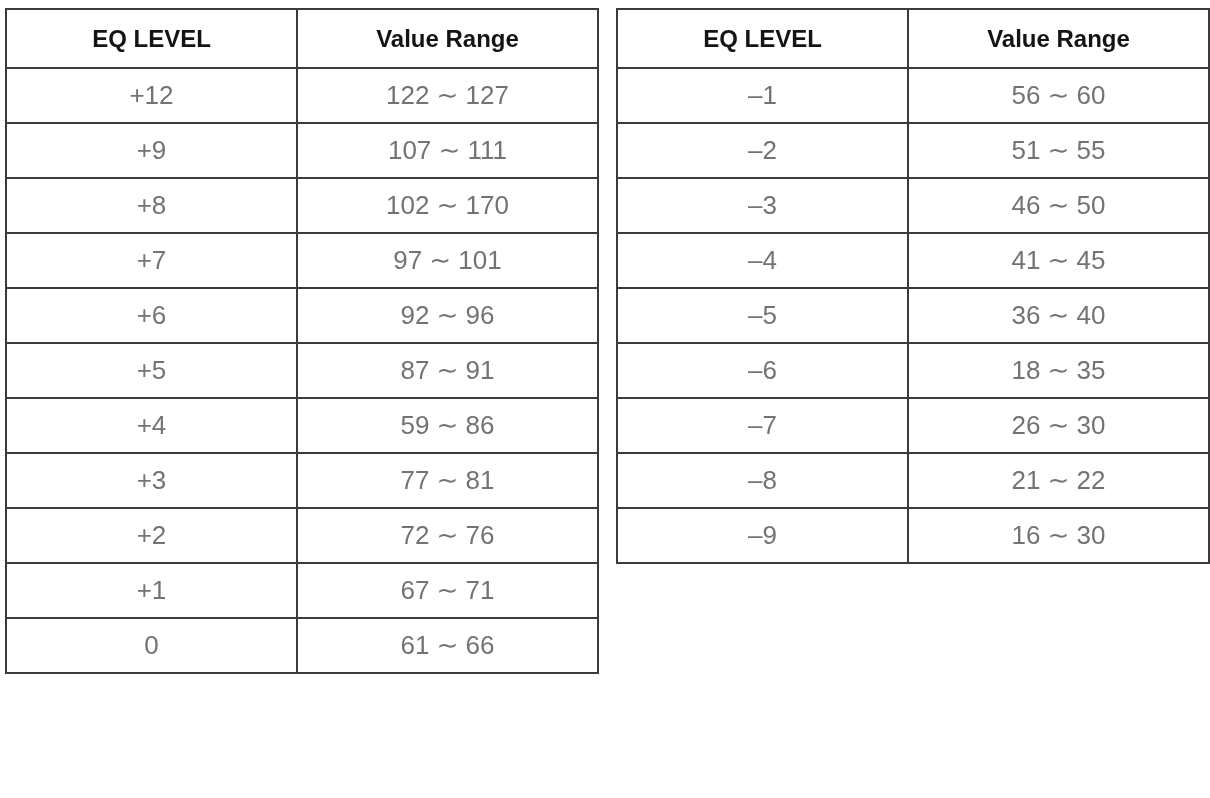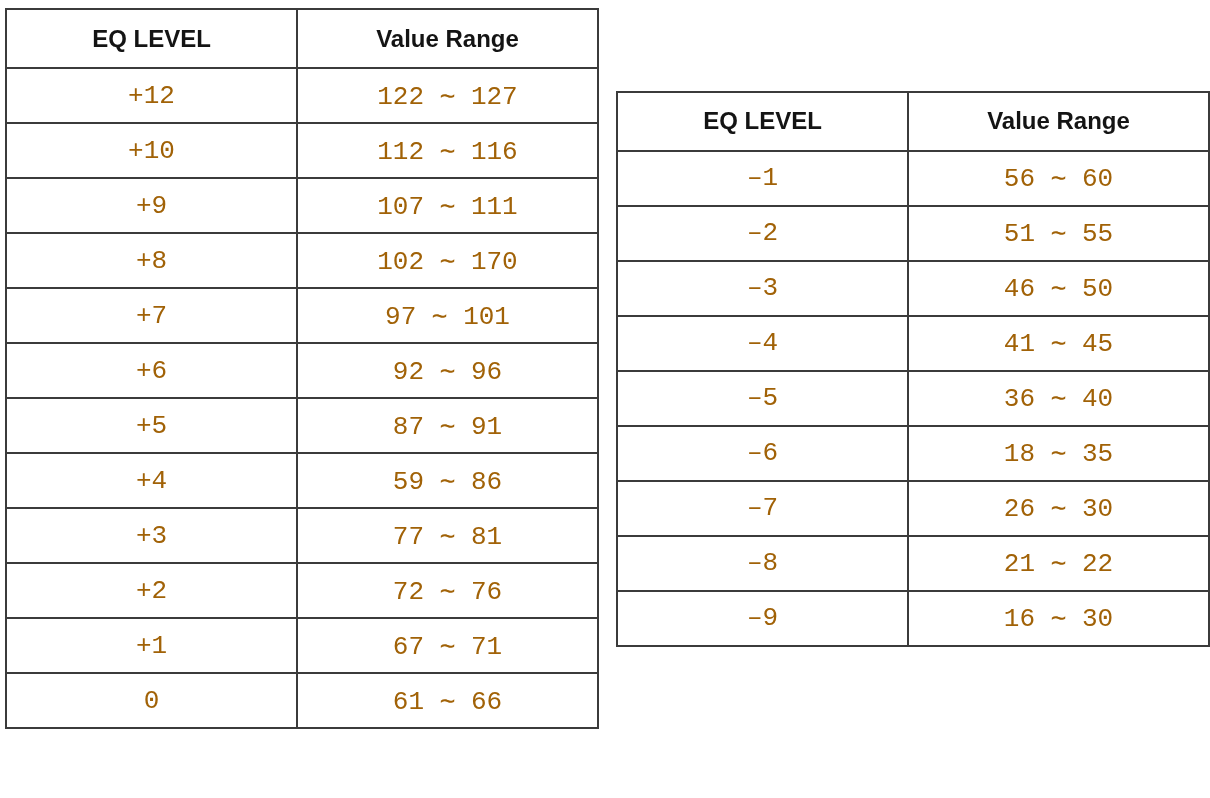--- a/index.html
+++ b/index.html
@@ -11,21 +11,21 @@
     overflow: hidden;
   }
   .page {
     width: 1210px;
     height: 798px;
     background: #ffffff;
     box-sizing: border-box;
   }
   .tables {
     display: flex;
-    align-items: center;
+    align-items: flex-start;
     gap: 17px;
     padding: 8px 16px 0 5px;
   }
   table.eq-table {
     border-collapse: collapse;
     width: 592px;
     table-layout: fixed;
     background: #ffffff;
   }
   table.eq-table th,
@@ -38,23 +38,23 @@
   table.eq-table th {
     height: 57px;
     font-family: "Liberation Sans", sans-serif;
     font-weight: bold;
     font-size: 24px;
     letter-spacing: 0px;
     color: #141414;
   }
   table.eq-table td {
     height: 53px;
-    font-family: Liberation Mono, monospace;
+    font-family: Liberation Sans, sans-serif;
     font-size: 26px;
-    color: #a16207;
+    color: #737373;
   }
   col.col-level  { width: 291px; }
   col.col-range  { width: 301px; }
 </style>
 </head>
 <body>
 
 <div class="page">
   <div class="tables">
 
@@ -66,24 +66,20 @@
       <thead>
         <tr>
           <th>EQ LEVEL</th>
           <th>Value Range</th>
         </tr>
       </thead>
       <tbody>
           <tr>
             <td>+12</td>
             <td>122 ∼ 127</td>
-          </tr>
-          <tr>
-            <td>+10</td>
-            <td>112 ∼ 116</td>
           </tr>
           <tr>
             <td>+9</td>
             <td>107 ∼ 111</td>
           </tr>
           <tr>
             <td>+8</td>
             <td>102 ∼ 170</td>
           </tr>
           <tr>

